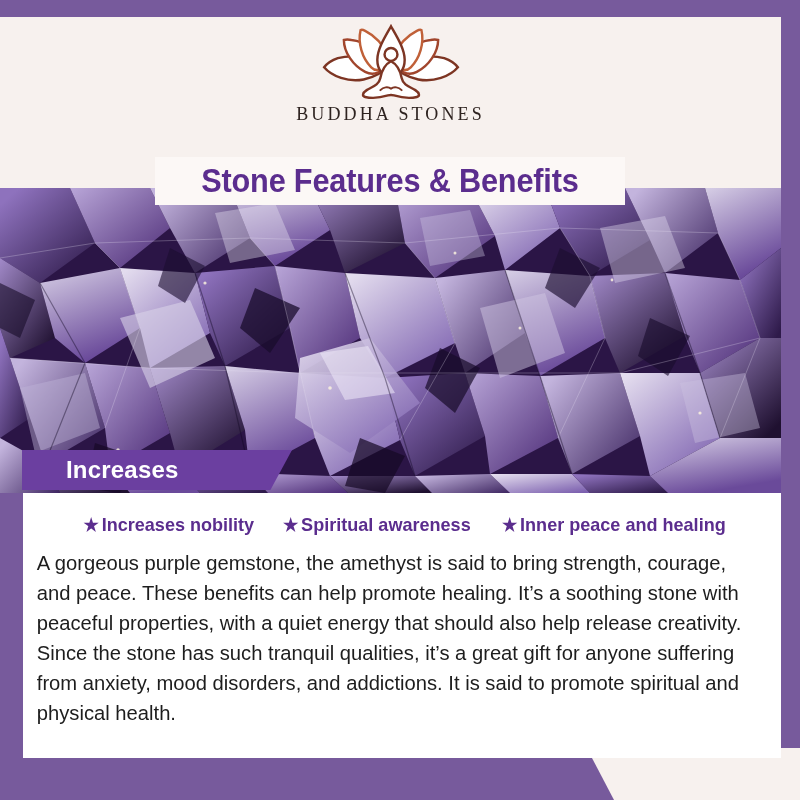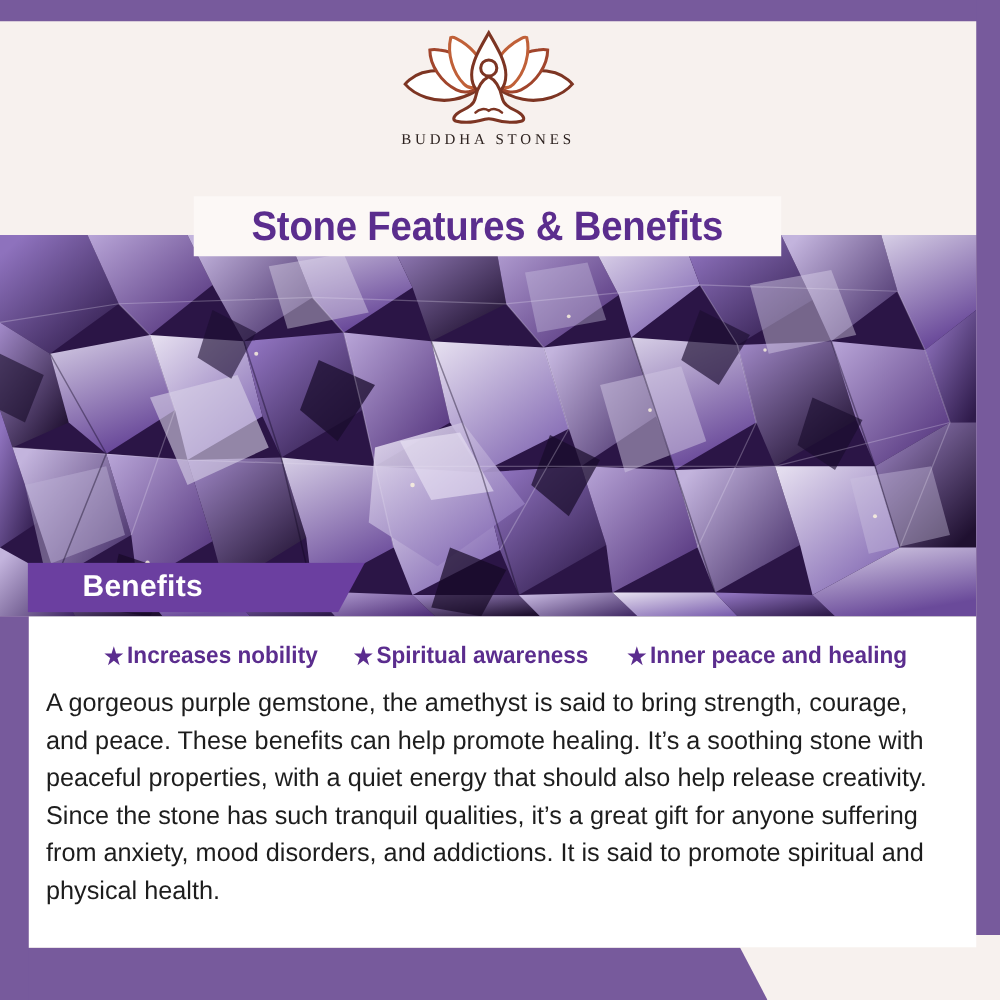--- a/index.html
+++ b/index.html
@@ -51,21 +51,21 @@
     position:absolute; left:0; top:17px; width:781px; height:123px;
     background:#f7f1ee; z-index:3;
     display:flex; flex-direction:column;
     align-items:center; justify-content:flex-start;
     padding-top:6px;
   }
   .logo-mark{ width:152px; height:78px; display:block; }
   .logo-word{
     margin-top:3px;
     font-family:"Liberation Serif", serif;
-    font-size:12px;
+    font-size:18px;
     letter-spacing:3.1px;
     color:#2e2320;
     text-align:center;
   }
 
   
   .title-band{
     position:absolute; left:0; top:140px; width:781px; height:48px;
     background:#f7f1ee; z-index:3;
   }
@@ -308,21 +308,21 @@
         <circle cx="118" cy="262" r="1.7"></circle>
         <circle cx="612" cy="92" r="1.4"></circle>
         <circle cx="700" cy="225" r="1.6"></circle>
         <circle cx="270" cy="270" r="1.3"></circle>
         <circle cx="455" cy="65" r="1.5"></circle>
       </g>
     </svg>
   </div>
 
   <div class="stone-tag">
-    <span class="stone-tag-label">Benefits</span>
+    <span class="stone-tag-label">Increases</span>
   </div>
 
   <div class="page-white"></div>
 
   <div class="content">
     <div class="features">
       <div class="feature">
         <span class="star">★</span>
         <span>Increases nobility</span>
       </div>

